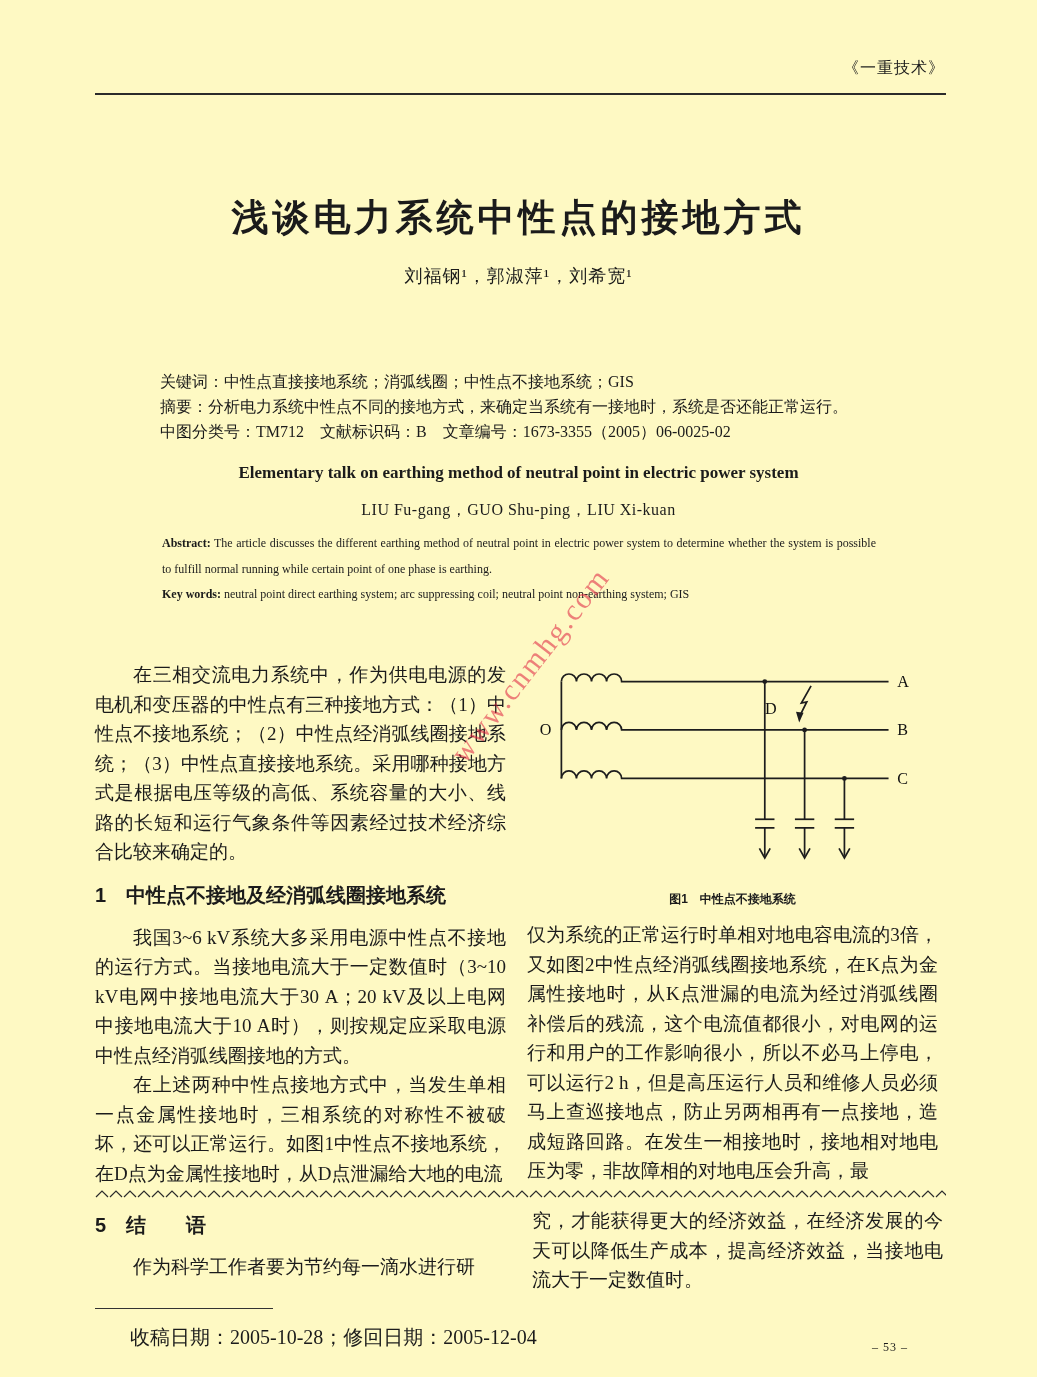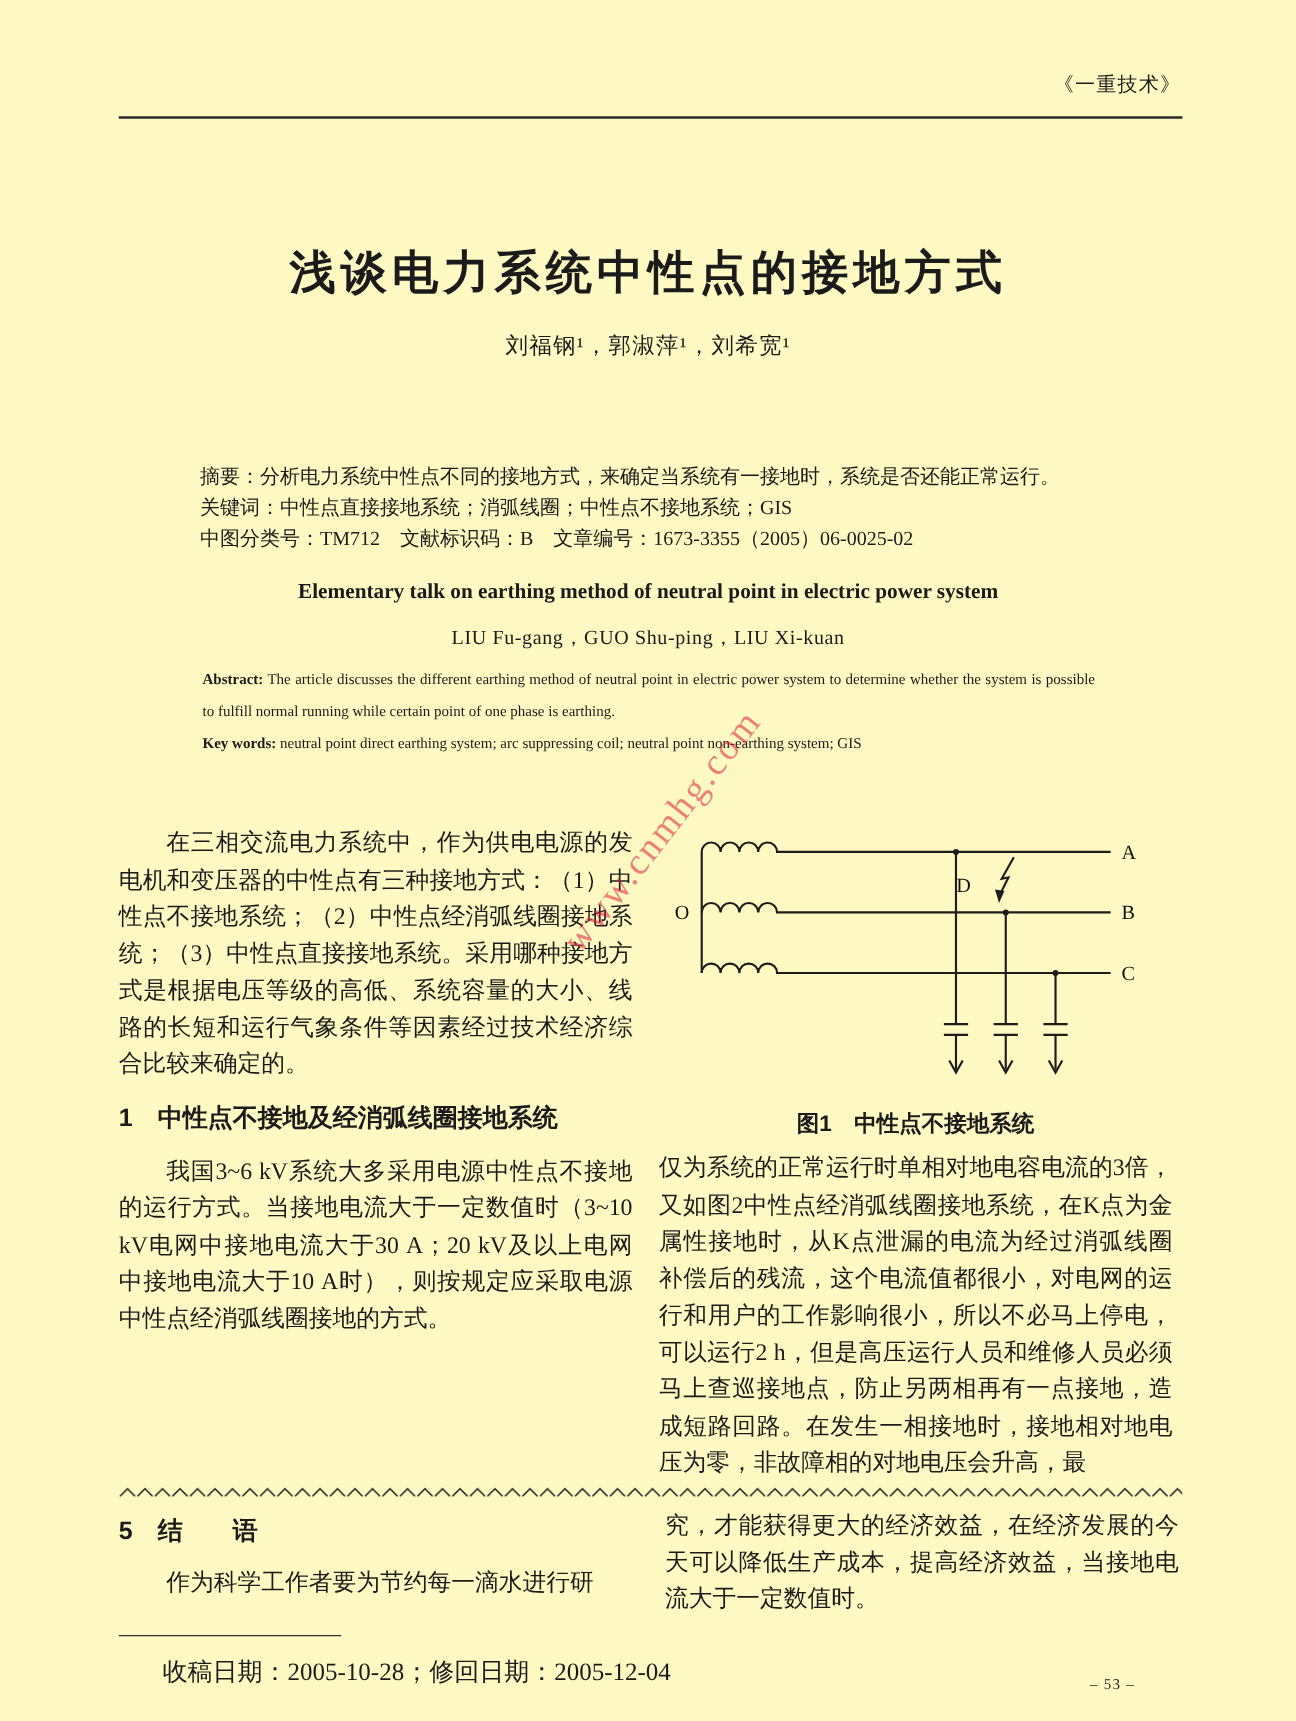--- a/index.html
+++ b/index.html
@@ -29,21 +29,21 @@
   .columns{position:absolute;top:660px;left:95px;width:851px;display:flex;gap:21px;
            font-size:19px;line-height:29.5px;text-align:justify;}
   .col{width:411px;}
   .col p{margin:0;}
   p.ind{text-indent:2em;}
   .sec-heading{font-family:"Liberation Sans","DejaVu Sans",sans-serif;font-size:20px;font-weight:700;
                margin:13px 0;text-align:left;line-height:30px;}
 
   .fig{width:411px;}
   .fig svg{display:block;width:411px;height:226px;}
-  .fig-caption{text-align:center;font-size:18px;font-weight:700;margin:2px 0 10px;line-height:22px;
+  .fig-caption{text-align:center;font-size:12px;font-weight:700;margin:2px 0 10px;line-height:22px;
                font-family:"Liberation Sans","DejaVu Sans",sans-serif;}
 
   .separator{position:absolute;top:1189px;left:95px;}
 
   .bottom-cols{position:absolute;top:1206px;left:95px;width:851px;display:flex;gap:26px;
                font-size:19px;line-height:29.5px;text-align:justify;}
   .bottom-cols .sec-heading{margin:4px 0 12px;}
 
   .footer-rule{position:absolute;top:1308px;left:95px;width:178px;border-top:1.5px solid #333;}
   .footer-dates{position:absolute;top:1324px;left:130px;font-size:20px;}
@@ -58,40 +58,41 @@
 
 <div class="page">
 
   <div class="journal">《一重技术》</div>
   <div class="header-rule"></div>
 
   <h1 class="title">浅谈电力系统中性点的接地方式</h1>
   <div class="authors">刘福钢¹，郭淑萍¹，刘希宽¹</div>
 
   <div class="meta-cn">
+    <p>关键词：中性点直接接地系统；消弧线圈；中性点不接地系统；GIS</p>
     <p>摘要：分析电力系统中性点不同的接地方式，来确定当系统有一接地时，系统是否还能正常运行。</p>
-    <p>关键词：中性点直接接地系统；消弧线圈；中性点不接地系统；GIS</p>
     <p>中图分类号：TM712　文献标识码：B　文章编号：1673-3355（2005）06-0025-02</p>
   </div>
 
   <div class="en-title">Elementary talk on earthing method of neutral point in electric power system</div>
   <div class="en-authors">LIU Fu-gang，GUO Shu-ping，LIU Xi-kuan</div>
 
   <div class="en-abstract">
     <p><b>Abstract:</b><span> The article discusses the different earthing method of neutral point in electric power system to determine whether the system is possible to fulfill normal running while certain point of one phase is earthing.</span></p>
     <p><b>Key words:</b><span> neutral point direct earthing system; arc suppressing coil; neutral point non-earthing system; GIS</span></p>
   </div>
 
   <div class="watermark">www.cnmhg.com</div>
 
   <div class="columns">
     <div class="col">
       <p class="ind">在三相交流电力系统中，作为供电电源的发电机和变压器的中性点有三种接地方式：（1）中性点不接地系统；（2）中性点经消弧线圈接地系统；（3）中性点直接接地系统。采用哪种接地方式是根据电压等级的高低、系统容量的大小、线路的长短和运行气象条件等因素经过技术经济综合比较来确定的。</p>
       <h2 class="sec-heading">1　中性点不接地及经消弧线圈接地系统</h2>
       <p class="ind">我国3~6 kV系统大多采用电源中性点不接地的运行方式。当接地电流大于一定数值时（3~10 kV电网中接地电流大于30 A；20 kV及以上电网中接地电流大于10 A时），则按规定应采取电源中性点经消弧线圈接地的方式。</p>
+      <p class="ind">在上述两种中性点接地方式中，当发生单相一点金属性接地时，三相系统的对称性不被破坏，还可以正常运行。如图1中性点不接地系统，在D点为金属性接地时，从D点泄漏给大地的电流</p>
     </div>
 
     <div class="col">
       <div class="fig">
         <svg viewBox="0 0 370 210" aria-hidden="true">
 
           <line class="ck" x1="26" y1="20" x2="26" y2="110"></line>
 
           <path class="ck" d="M26,20 a7,7 0 0 1 14,0 a7,7 0 0 1 14,0 a7,7 0 0 1 14,0 a7,7 0 0 1 14,0 L330,20"></path>
 

